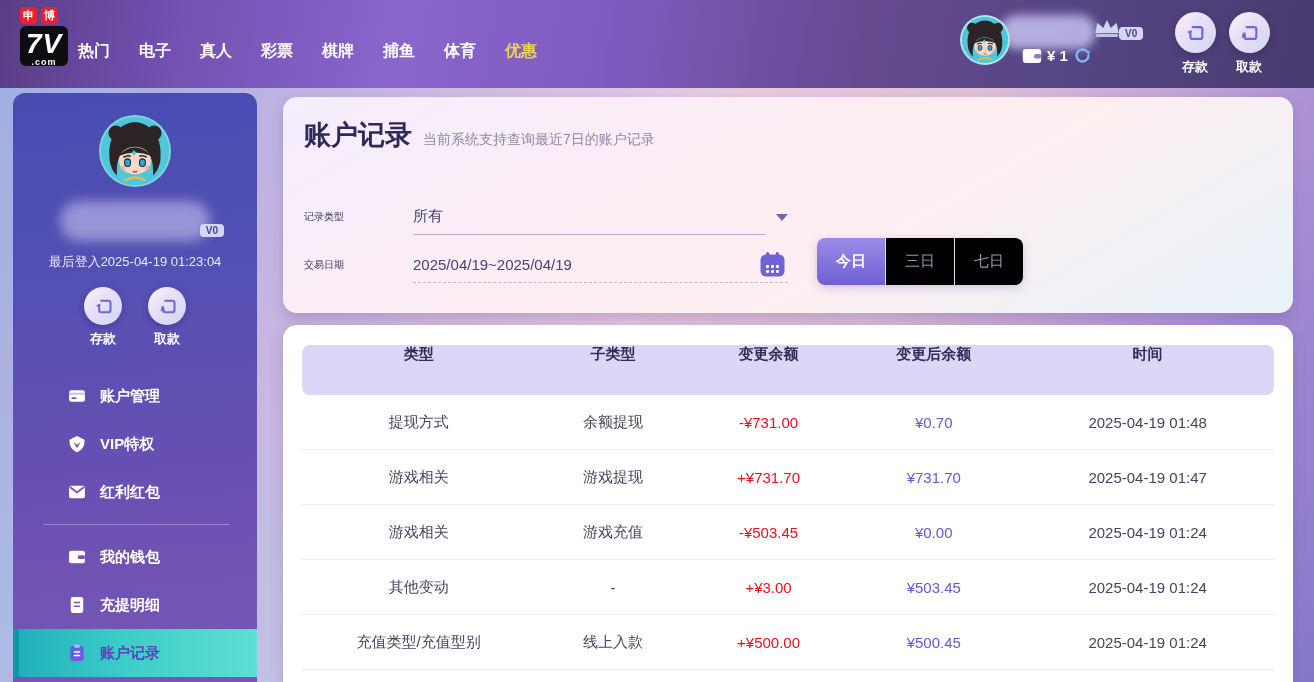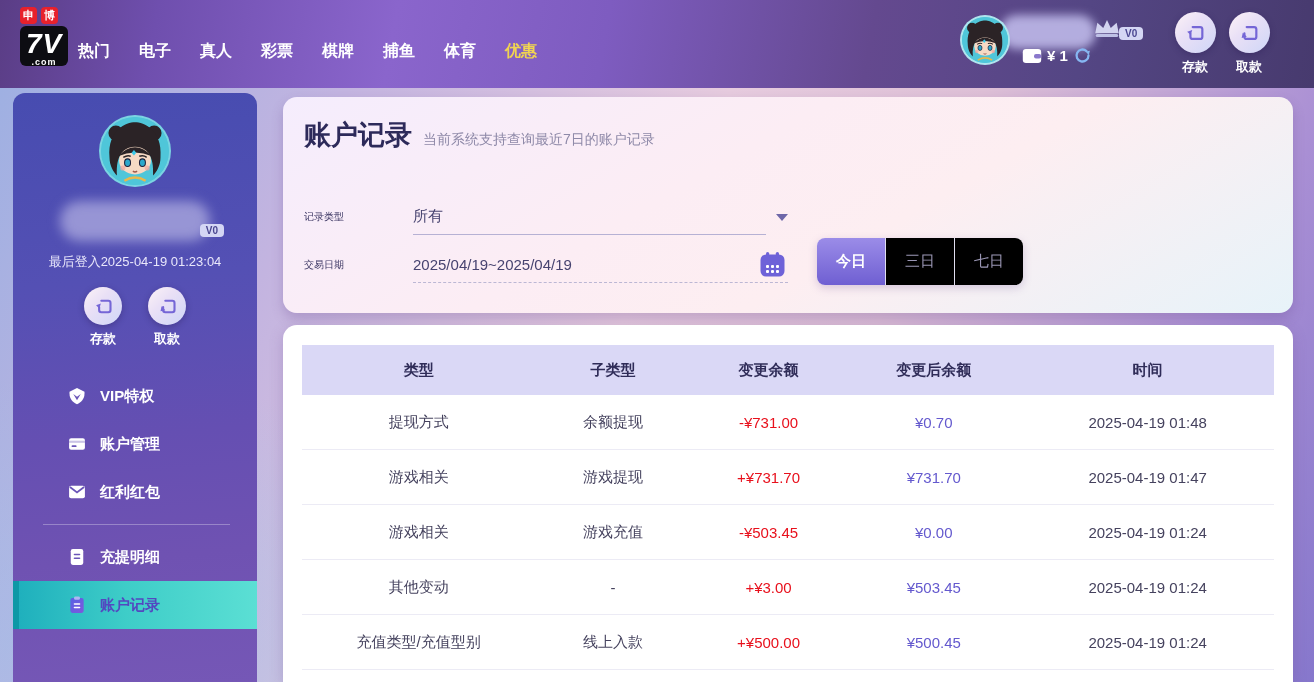--- a/index.html
+++ b/index.html
@@ -74,21 +74,21 @@
   .chevron-down { position:absolute; right:-22px; top:15px; width:0; height:0; border-left:6px solid transparent; border-right:6px solid transparent; border-top:7px solid #6e67a8; }
   .cal-wrap { position:absolute; right:2px; top:4px; }
   .range-tabs { position:absolute; left:534px; top:141px; width:206px; height:47px; background:#fff; border-radius:8px; overflow:hidden; display:flex; box-shadow:0 3px 8px rgba(110,80,150,0.25); }
   .range-tab { flex:1; display:flex; align-items:center; justify-content:center; font-size:15px; color:#9a96b4; cursor:pointer; border-right:1px solid #e0def0; background:#000000; }
   .range-tab:last-child { border-right:none; }
   .range-tab.active { background:linear-gradient(180deg,#9b8ce8,#6f5fd2); color:#fff; font-weight:bold; }
 
   .table-card { position:absolute; left:283px; top:237px; width:1010px; height:357px; border-radius:14px 14px 0 0; background:#fff;
     box-shadow:0 4px 14px rgba(110,80,150,0.28); z-index:1; overflow:hidden; }
   .tbl { position:absolute; left:19px; top:20px; width:972px; }
-  .tbl-head { height:50px; background:#dad8f6; border-radius:0; display:flex; align-items:center; }
+  .tbl-head { height:50px; background:#dad8f6; border-radius:8px; display:flex; align-items:flex-start; }
   .tbl-head .cell { font-weight:bold; color:#2f2c58; font-size:15px; }
   .tbl-row { height:55px; display:flex; align-items:center; border-bottom:1px solid #ecebf5; }
   .cell { text-align:center; font-size:15px; color:#45425e; }
   .c0 { width:24%; } .c1 { width:16%; } .c2 { width:16%; } .c3 { width:18%; } .c4 { width:26%; }
   .cell.change { color:#e8101c; }
   .cell.balance { color:#6459ce; }
 </style>
 </head>
 <body>
 
@@ -224,46 +224,55 @@
             </svg>
         </div>
         <div class="qlabel">取款</div>
       </div>
     </div>
 
     <div class="sb-menu">
       <div class="sb-item">
         <span class="micon">
           <svg width="20" height="20" viewBox="0 0 24 24">
-              <path d="M12 2.5l9 4.5v2c0 6.5-4 10.5-9 13-5-2.5-9-6.5-9-13V7z" fill="#fff"></path>
-              <path d="M7.5 9.5 L12 13 L16.5 9.5 L12 17 Z" fill="#6a55b8"></path>
-            </svg>
-        </span>
-        <span>VIP特权</span>
-      </div>
-      <div class="sb-item">
-        <span class="micon">
-          <svg width="20" height="20" viewBox="0 0 24 24">
               <rect x="2.5" y="5" width="19" height="14" rx="2.5" fill="#fff"></rect>
               <rect x="5.5" y="13.5" width="6" height="2.2" rx="1.1" fill="#6a55b8"></rect>
               <rect x="2.5" y="8" width="19" height="2.6" fill="#6a55b8" opacity="0.35"></rect>
             </svg>
         </span>
         <span>账户管理</span>
       </div>
       <div class="sb-item">
         <span class="micon">
           <svg width="20" height="20" viewBox="0 0 24 24">
+              <path d="M12 2.5l9 4.5v2c0 6.5-4 10.5-9 13-5-2.5-9-6.5-9-13V7z" fill="#fff"></path>
+              <path d="M7.5 9.5 L12 13 L16.5 9.5 L12 17 Z" fill="#6a55b8"></path>
+            </svg>
+        </span>
+        <span>VIP特权</span>
+      </div>
+      <div class="sb-item">
+        <span class="micon">
+          <svg width="20" height="20" viewBox="0 0 24 24">
               <rect x="2.5" y="4.5" width="19" height="15" rx="2.5" fill="#fff"></rect>
               <path d="M3.5 6 L12 12.5 L20.5 6" stroke="#6a55b8" stroke-width="2.2" fill="none"></path>
             </svg>
         </span>
         <span>红利红包</span>
       </div>
       <div class="sb-divider"></div>
+      <div class="sb-item">
+        <span class="micon">
+          <svg width="20" height="20" viewBox="0 0 24 24">
+              <rect x="2.5" y="4.5" width="19" height="15" rx="2.5" fill="#fff"></rect>
+              <rect x="13" y="10" width="8.5" height="4.5" rx="2" fill="#6a55b8"></rect>
+            </svg>
+        </span>
+        <span>我的钱包</span>
+      </div>
       <div class="sb-item">
         <span class="micon">
           <svg width="20" height="20" viewBox="0 0 24 24">
               <rect x="4.5" y="2.5" width="15" height="19" rx="2.5" fill="#fff"></rect>
               <rect x="8" y="8" width="8" height="2" rx="1" fill="#6a55b8"></rect>
               <rect x="8" y="12.5" width="8" height="2" rx="1" fill="#6a55b8"></rect>
             </svg>
         </span>
         <span>充提明细</span>
       </div>

